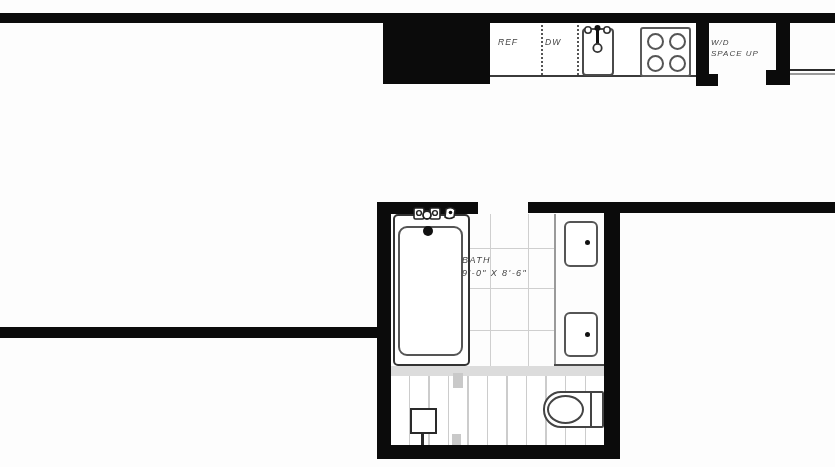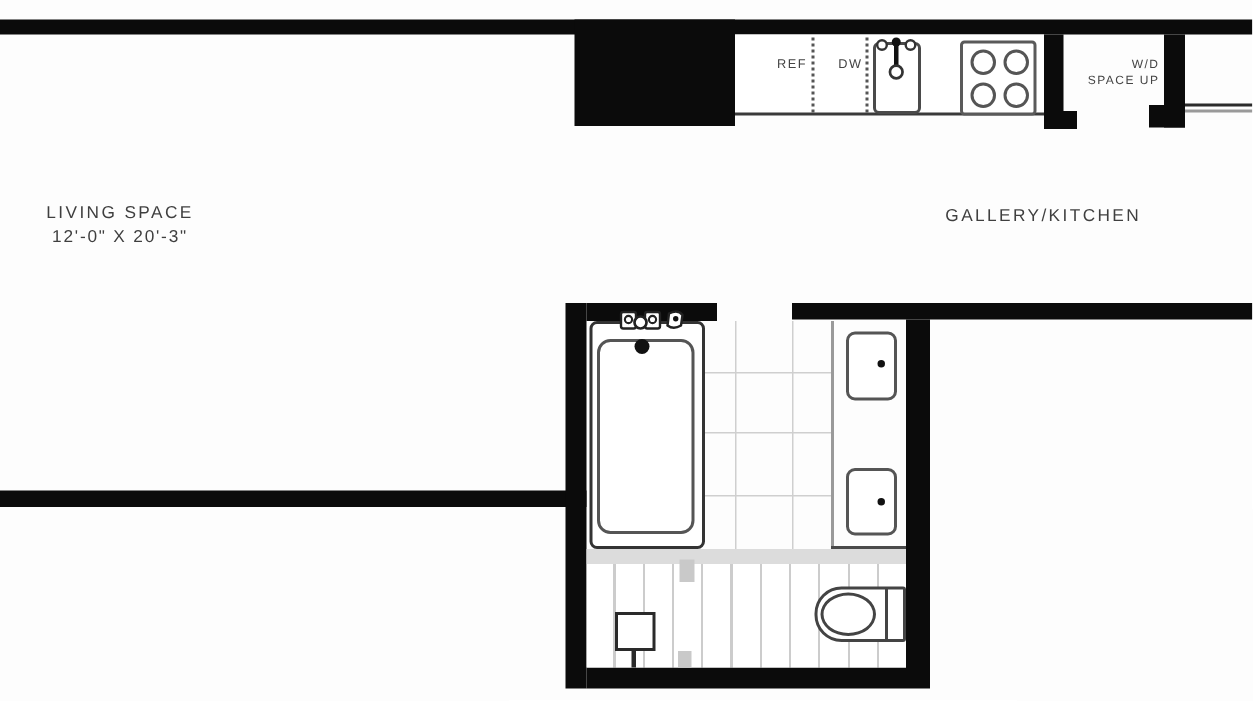--- a/index.html
+++ b/index.html
@@ -13,22 +13,22 @@
   }
   .abs{position:absolute;}
   .wall{position:absolute;background:#0b0b0b;}
   
   .room-label{
     position:absolute;text-align:center;
     font-size:11.5px;letter-spacing:1.6px;color:#3f3f3f;font-weight:400;
   }
   .room-label .dims{display:block;margin-top:4px;letter-spacing:1.2px;}
   .small-label{
-    position:absolute;text-align:right;
-    font-size:8.5px;letter-spacing:1px;color:#444;
+    position:absolute;text-align:left;
+    font-size:8.5px;letter-spacing:1px;color:#444;font-style:italic;
   }
   
   .counter{
     position:absolute;left:490px;top:23px;width:206px;height:54px;
     background:#fff;border-bottom:2px solid #3a3a3a;box-sizing:border-box;
   }
   .dotted-sep{
     position:absolute;top:2px;height:50px;width:0;
     border-left:2px dotted #555;
   }
@@ -131,47 +131,44 @@
     <div class="burner" style="left:27px;top:4px;"></div>
     <div class="burner" style="left:5px;top:26px;"></div>
     <div class="burner" style="left:27px;top:26px;"></div>
   </div>
 
   <div class="small-label" style="left:711px;top:37px;width:62px;font-size:8px;line-height:11px;">
     <span>W/D</span><br>
     <span>SPACE UP</span>
   </div>
 
-  <div class="room-label" style="left:16px;top:136px;width:128px;">
-    <span>LIVING SPACE</span>
-    <span class="dims">12'-0" X 20'-3"</span>
-  </div>
-  <div class="room-label" style="left:618px;top:138px;width:155px;">
-    <span>GALLERY/KITCHEN</span>
-  </div>
 
   <div class="tile-line" style="left:490px;top:214px;width:1px;height:152px;"></div>
   <div class="tile-line" style="left:528px;top:214px;width:1px;height:152px;"></div>
   <div class="tile-line" style="left:470px;top:248px;width:84px;height:1px;"></div>
   <div class="tile-line" style="left:470px;top:288px;width:84px;height:1px;"></div>
   <div class="tile-line" style="left:470px;top:330px;width:84px;height:1px;"></div>
 
   <div class="tub-outer"></div>
   <div class="tub-inner"></div>
   <svg class="abs" style="left:408px;top:203px;" width="52" height="36" viewBox="0 0 52 36">
     <rect x="6" y="5" width="10" height="11" rx="1.5" fill="#fff" stroke="#222" stroke-width="1.6"></rect>
     <circle cx="11" cy="10" r="2.4" fill="#fff" stroke="#222" stroke-width="1.4"></circle>
     <rect x="22" y="5" width="10" height="11" rx="1.5" fill="#fff" stroke="#222" stroke-width="1.6"></rect>
     <circle cx="27" cy="10" r="2.4" fill="#fff" stroke="#222" stroke-width="1.4"></circle>
     <circle cx="19" cy="12" r="4" fill="#fff" stroke="#222" stroke-width="1.8"></circle>
     <path d="M38 6 q6 -3 9 1 l-1 7 q-5 3 -9 0 z" fill="#fff" stroke="#222" stroke-width="1.6"></path>
     <circle cx="42.5" cy="9.5" r="1.8" fill="#111"></circle>
     <circle cx="20" cy="28" r="5" fill="#111"></circle>
   </svg>
 
+  <div class="small-label" style="left:462px;top:254px;width:100px;font-size:9px;line-height:13px;letter-spacing:1.4px;">
+    <span>BATH</span><br>
+    <span>9'-0" X 8'-6"</span>
+  </div>
 
   <div class="vanity-edge" style="left:554px;top:214px;width:2px;height:152px;"></div>
   <div class="vanity-bottom" style="left:554px;top:364px;width:50px;height:3px;"></div>
   <div class="v-sink" style="left:564px;top:221px;height:46px;"></div>
   <div class="drain-dot" style="left:585px;top:240px;"></div>
   <div class="v-sink" style="left:564px;top:312px;height:45px;"></div>
   <div class="drain-dot" style="left:585px;top:332px;"></div>
 
   <div class="threshold"></div>
   <div class="planks"></div>

